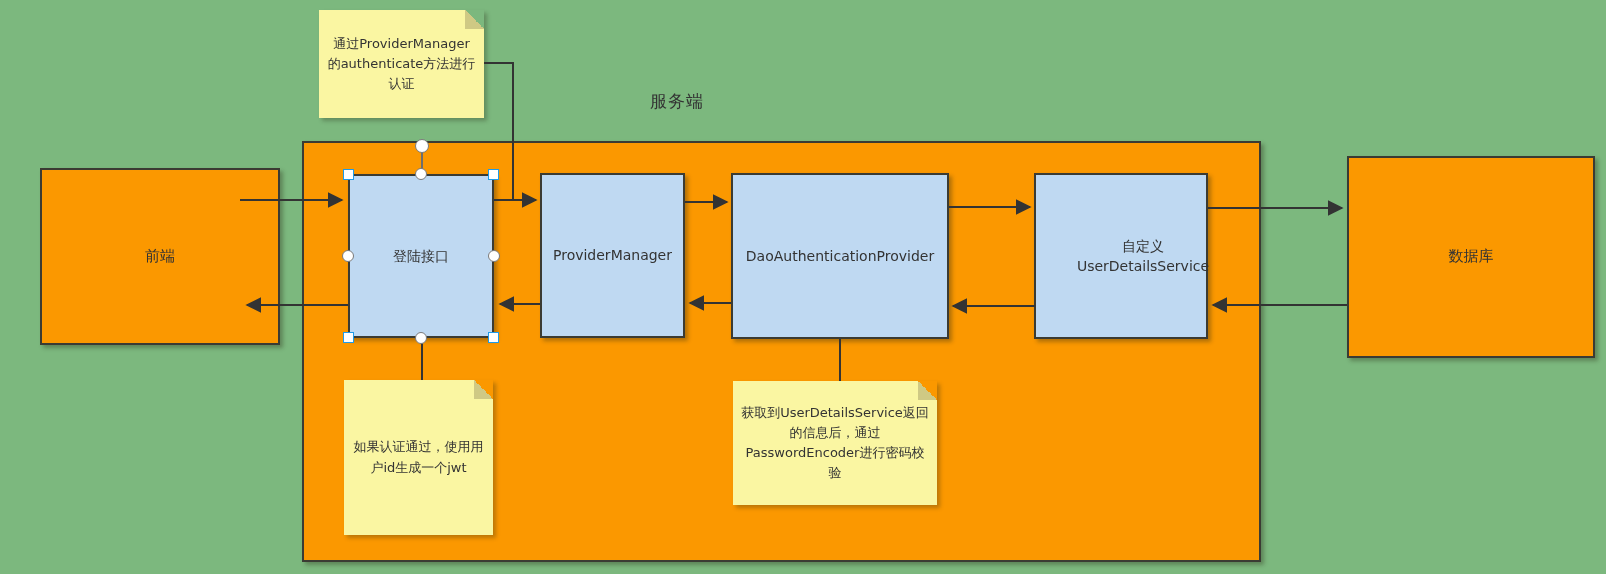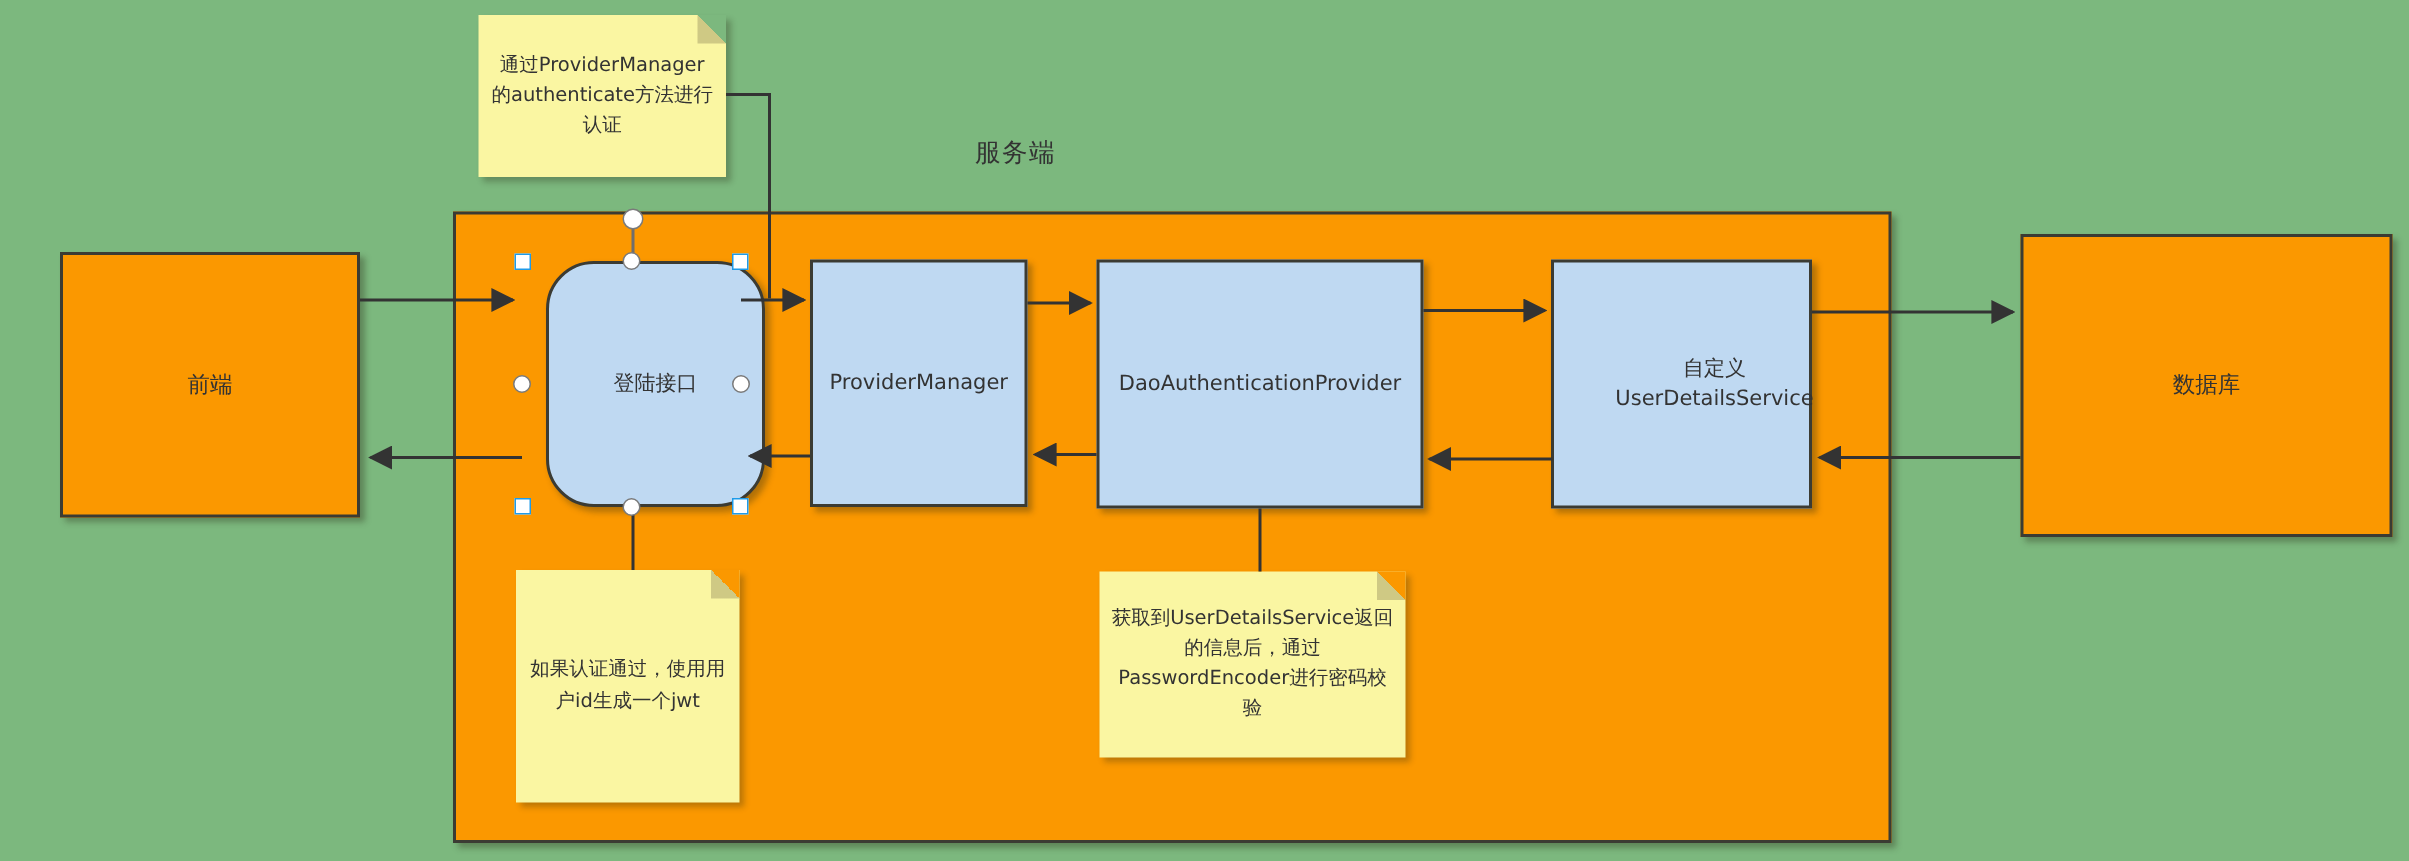--- a/index.html
+++ b/index.html
@@ -39,28 +39,28 @@
   .rot-stem{position:absolute;width:2px;background:#6e6e6e;}
 </style>
 </head>
 <body>
 
 <div class="canvas">
 
   <div class="shape container-box" style="left:302px;top:141px;width:959px;height:421px;"></div>
   <div class="container-title">服务端</div>
 
-  <div class="shape node-orange" style="left:40px;top:168px;width:200px;height:177px;">
+  <div class="shape node-orange" style="left:40px;top:168px;width:240px;height:177px;">
     <span class="node-label big-label">前端</span>
   </div>
   <div class="shape node-orange" style="left:1347px;top:156px;width:248px;height:202px;justify-content:center;">
     <span class="node-label big-label">数据库</span>
   </div>
 
-  <div class="shape node-blue" style="left:364px;top:174px;width:146px;height:164px;border-radius:32px;">
+  <div class="shape node-blue" style="left:348px;top:174px;width:146px;height:164px;">
     <span class="node-label">登陆接口</span>
   </div>
   <div class="shape node-blue" style="left:540px;top:173px;width:145px;height:165px;">
     <span class="node-label">ProviderManager</span>
   </div>
   <div class="shape node-blue" style="left:731px;top:173px;width:218px;height:166px;">
     <span class="node-label">DaoAuthenticationProvider</span>
   </div>
   <div class="shape node-blue" style="left:1034px;top:173px;width:174px;height:166px;padding-left:44px;">
     <span class="node-label">自定义

